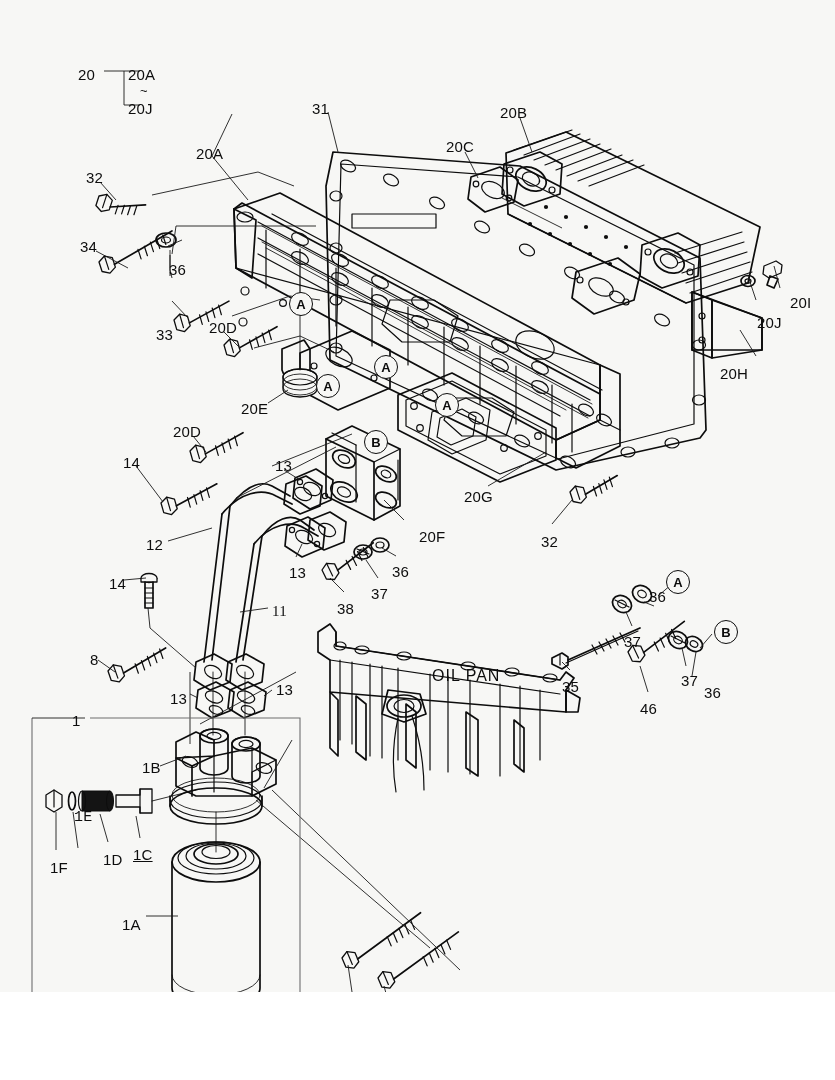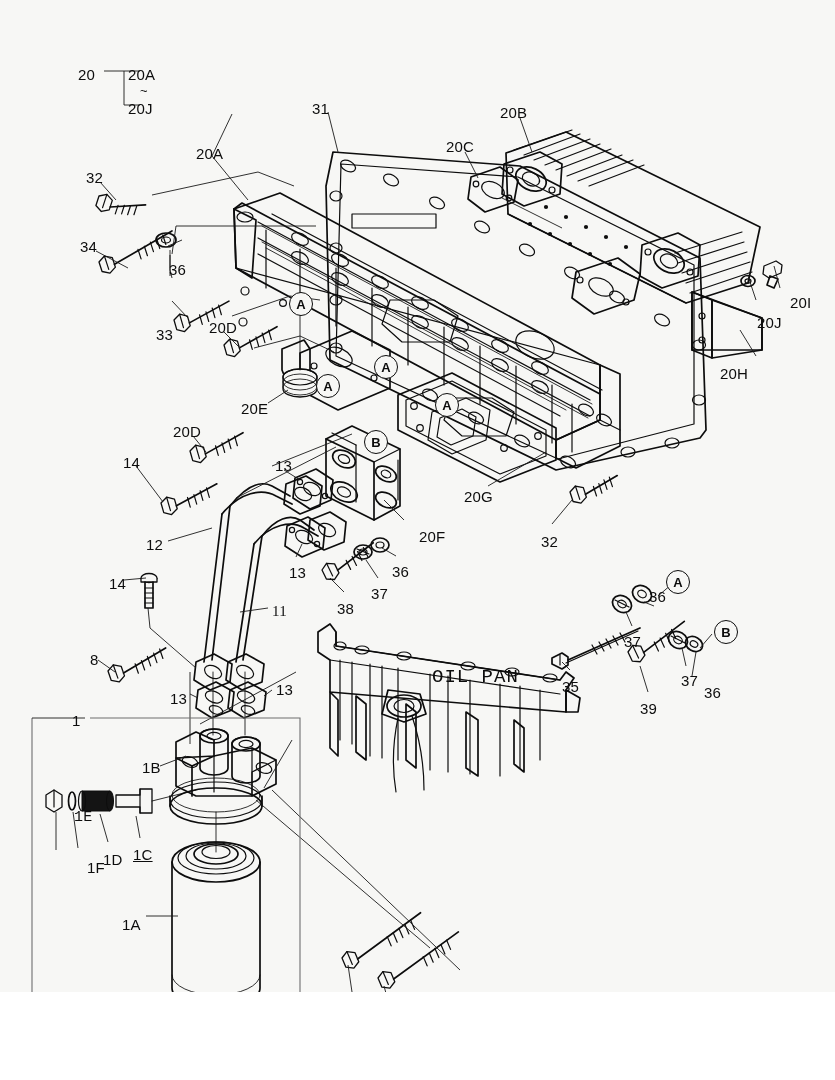--- a/index.html
+++ b/index.html
@@ -13,21 +13,21 @@
   #art{position:absolute;left:0;top:0;width:835px;height:1080px;}
   .lbl{
     position:absolute;
     font-family:"Liberation Sans", sans-serif;
     font-size:15px;
     color:#0d0d0d;
     white-space:nowrap;
     letter-spacing:0.2px;
     line-height:1;
   }
-  .lbl.pan{font-size:19px;letter-spacing:1px;font-family:Liberation Mono, monospace;}
+  .lbl.pan{font-size:16px;letter-spacing:1px;}
   .circ{
     position:absolute;
     width:22px;height:22px;
     border:1.6px solid #0d0d0d;
     border-radius:50%;
     background:#f7f7f5;
     font-family:"Liberation Sans", sans-serif;
     font-size:13px;
     color:#0d0d0d;
     display:flex;align-items:center;justify-content:center;
@@ -731,27 +731,27 @@
   <div class="lbl" style="left:392px;top:564px;">36</div>
   <div class="lbl" style="left:371px;top:586px;">37</div>
   <div class="lbl" style="left:337px;top:601px;">38</div>
   <div class="lbl" style="left:109px;top:576px;">14</div>
   <div class="lbl" style="left:272px;top:604px;font-family:Liberation Serif, serif;">11</div>
   <div class="lbl" style="left:649px;top:589px;">36</div>
   <div class="lbl" style="left:624px;top:634px;">37</div>
   <div class="lbl" style="left:704px;top:685px;">36</div>
   <div class="lbl" style="left:681px;top:673px;">37</div>
   <div class="lbl" style="left:562px;top:679px;">35</div>
-  <div class="lbl" style="left:640px;top:701px;">39</div>
+  <div class="lbl" style="left:640px;top:701px;">46</div>
   <div class="lbl" style="left:90px;top:652px;">8</div>
   <div class="lbl" style="left:170px;top:691px;">13</div>
   <div class="lbl" style="left:276px;top:682px;">13</div>
   <div class="lbl" style="left:72px;top:713px;">1</div>
   <div class="lbl" style="left:142px;top:760px;">1B</div>
-  <div class="lbl" style="left:50px;top:860px;margin-left:37px;">1F</div>
+  <div class="lbl" style="left:50px;top:860px;">1F</div>
   <div class="lbl" style="left:74px;top:810px;font-family:Liberation Mono, monospace;">1E</div>
   <div class="lbl" style="left:103px;top:852px;">1D</div>
   <div class="lbl" style="left:133px;top:847px;text-decoration:underline;">1C</div>
   <div class="lbl" style="left:122px;top:917px;">1A</div>
   <div class="lbl" style="left:348px;top:1000px;">9</div>
   <div class="lbl" style="left:382px;top:1018px;">10</div>
 
   <div class="lbl pan" style="left:432px;top:668px;">OIL PAN</div>
 
   <div class="circ" style="left:289px;top:292px;">A</div>

